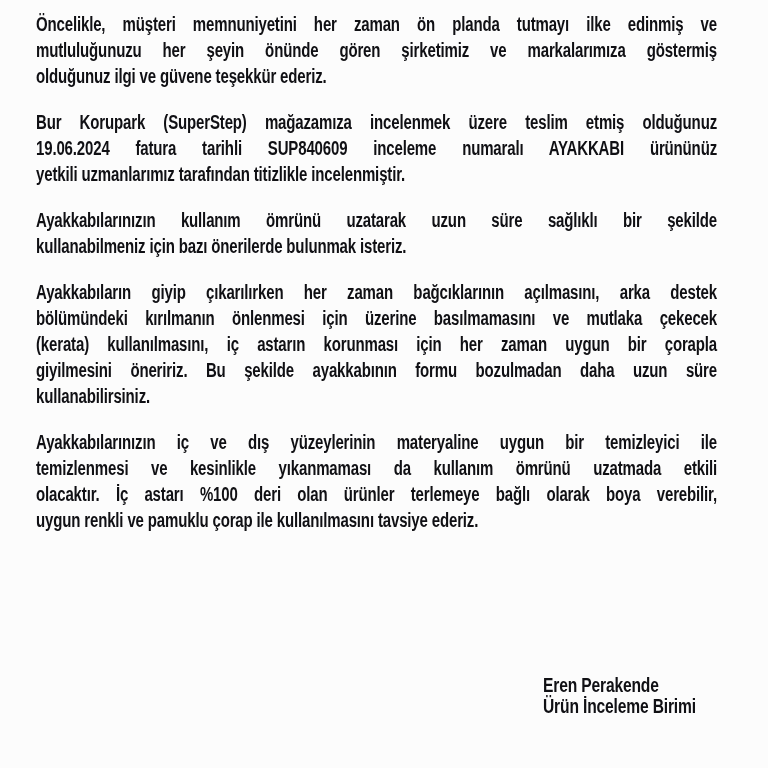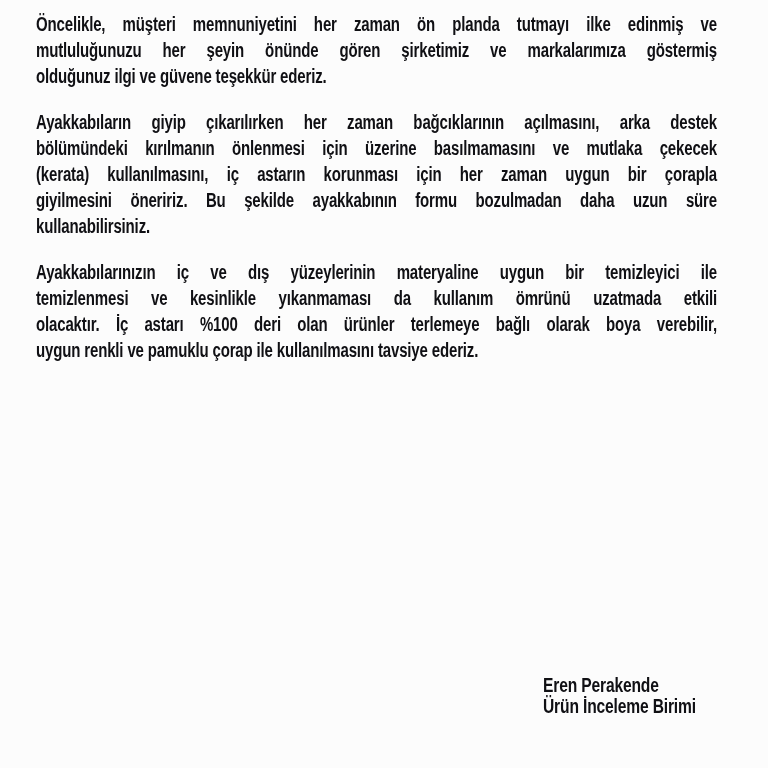--- a/index.html
+++ b/index.html
@@ -75,20 +75,29 @@
 
 <div class="page">
 
   <div class="letter-body">
       <div class="para">
         <div class="line">Öncelikle, müşteri memnuniyetini her zaman ön planda tutmayı ilke edinmiş ve</div>
         <div class="line">mutluluğunuzu her şeyin önünde gören şirketimiz ve markalarımıza göstermiş</div>
         <div class="line last">olduğunuz ilgi ve güvene teşekkür ederiz.</div>
       </div>
       <div class="para">
+        <div class="line">Bur Korupark (SuperStep) mağazamıza incelenmek üzere teslim etmiş olduğunuz</div>
+        <div class="line">19.06.2024 fatura tarihli SUP840609 inceleme numaralı AYAKKABI ürününüz</div>
+        <div class="line last">yetkili uzmanlarımız tarafından titizlikle incelenmiştir.</div>
+      </div>
+      <div class="para">
+        <div class="line">Ayakkabılarınızın kullanım ömrünü uzatarak uzun süre sağlıklı bir şekilde</div>
+        <div class="line last">kullanabilmeniz için bazı önerilerde bulunmak isteriz.</div>
+      </div>
+      <div class="para">
         <div class="line">Ayakkabıların giyip çıkarılırken her zaman bağcıklarının açılmasını, arka destek</div>
         <div class="line">bölümündeki kırılmanın önlenmesi için üzerine basılmamasını ve mutlaka çekecek</div>
         <div class="line">(kerata) kullanılmasını, iç astarın korunması için her zaman uygun bir çorapla</div>
         <div class="line">giyilmesini öneririz. Bu şekilde ayakkabının formu bozulmadan daha uzun süre</div>
         <div class="line last">kullanabilirsiniz.</div>
       </div>
       <div class="para">
         <div class="line">Ayakkabılarınızın iç ve dış yüzeylerinin materyaline uygun bir temizleyici ile</div>
         <div class="line">temizlenmesi ve kesinlikle yıkanmaması da kullanım ömrünü uzatmada etkili</div>
         <div class="line">olacaktır. İç astarı %100 deri olan ürünler terlemeye bağlı olarak boya verebilir,</div>

